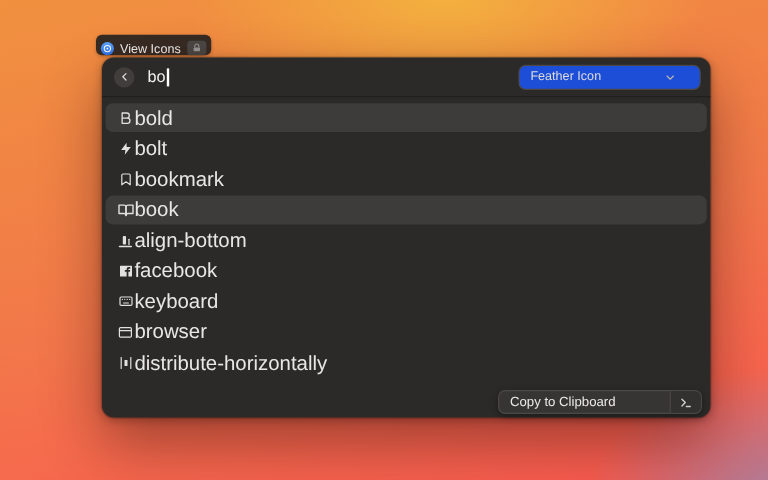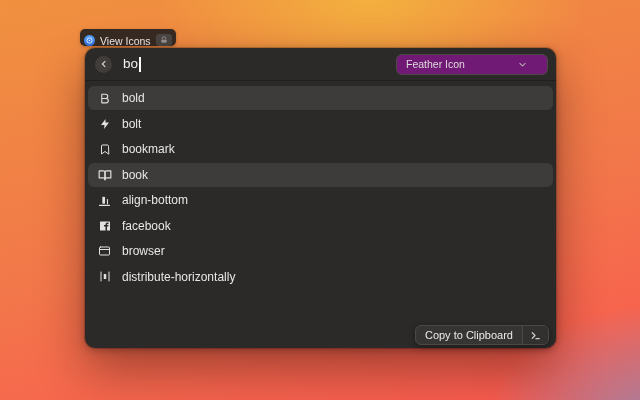--- a/index.html
+++ b/index.html
@@ -26,62 +26,63 @@
     display:flex; align-items:center; justify-content:center;
   }
   .cmd-badge .label { color:#f1efee; font-size:10.5px; line-height:1; }
   .cmd-badge .mini-key {
     width:16px; height:12px; border-radius:3px; background:#4a4744;
     display:flex; align-items:center; justify-content:center;
   }
 
   
   .window {
-    position:absolute; left:85px; top:48px; width:471px; height:300px;
+    position:absolute; left:85px; top:48px; width:507px; height:300px;
     background:#2b2a29; border-radius:10px;
     box-shadow:0 22px 48px rgba(60,15,15,.45), 0 2px 8px rgba(0,0,0,.3), 0 0 0 1px rgba(0,0,0,.18);
   }
 
   
   .searchbar {
     height:33px; display:flex; align-items:center; padding:0 8px 0 10px;
     border-bottom:1px solid #211f1e;
   }
   .back-btn {
     width:17px; height:17px; border-radius:50%; background:#403d3b;
     display:flex; align-items:center; justify-content:center; flex:0 0 auto;
     cursor:default;
   }
   .query-wrap { display:flex; align-items:center; margin-left:11px; flex:1; }
   .query { color:#f2f1f0; font-size:13.5px; line-height:1; }
   .caret { display:inline-block; width:1.5px; height:15px; background:#ffffff; margin-left:1px; }
   .dropdown {
     display:flex; align-items:center; justify-content:space-between;
     width:152px; height:21px; padding:0 20px 0 9px;
-    background:#701a75; border:1px solid #4b4846; border-radius:6px;
+    background:#1d4ed8; border:1px solid #4b4846; border-radius:6px;
     color:#dedcda; font-size:10.5px;
   }
 
   
   .list { padding:5px 3px 0 3px; }
   .row {
     height:24px; margin-bottom:1.5px; display:flex; align-items:center;
     border-radius:6px; padding:0 9px;
   }
   .row.highlighted { background:#3e3c3a; }
   .row-icon { width:15px; height:15px; display:flex; align-items:center; justify-content:center; color:#e3e1df; flex:0 0 auto; }
-  .row-label { margin-left:10px; color:#e9e7e5; font-size:12px; line-height:1; }
+  .row-label { color:#e9e7e5; font-size:17px; line-height:1; }
 
   
   .action-group {
     position:absolute; right:7px; bottom:3px; height:20px;
     display:flex; align-items:stretch;
     background:#373533; border:1px solid #4b4846; border-radius:6px;
     box-shadow:0 2px 6px rgba(0,0,0,.35);
     overflow:hidden;
+    gap:36px;
   }
   .action-label { display:flex; align-items:center; padding:0 9px; color:#eceae8; font-size:11px; }
   .action-key {
     display:flex; align-items:center; justify-content:center; width:26px;
     border-left:1px solid #4b4846; color:#cfcdcb; background:#33312f;
   }
   svg { display:block; }
 </style>
 </head>
 <body>
@@ -169,20 +170,33 @@
       <div class="row">
     <span class="row-icon">
           <svg width="12" height="12" viewBox="0 0 24 24" fill="currentColor">
             <path d="M21 3H3a1 1 0 0 0-1 1v16a1 1 0 0 0 1 1h10v-8h-3v-3h3V8.5A3.5 3.5 0 0 1 16.5 5H19v3h-2a1 1 0 0 0-1 1v1h3l-.5 3H16v8h5a1 1 0 0 0 1-1V4a1 1 0 0 0-1-1z"></path>
           </svg>
         </span>
     <span class="row-label">facebook</span>
   </div>
       <div class="row">
     <span class="row-icon">
+          <svg width="14" height="12" viewBox="0 0 24 24" fill="none" stroke="currentColor" stroke-width="2" stroke-linecap="round" stroke-linejoin="round">
+            <rect x="2" y="5" width="20" height="14" rx="2"></rect>
+            <line x1="6" y1="9" x2="6" y2="9.01"></line>
+            <line x1="10" y1="9" x2="10" y2="9.01"></line>
+            <line x1="14" y1="9" x2="14" y2="9.01"></line>
+            <line x1="18" y1="9" x2="18" y2="9.01"></line>
+            <line x1="8" y1="15" x2="16" y2="15"></line>
+          </svg>
+        </span>
+    <span class="row-label">keyboard</span>
+  </div>
+      <div class="row">
+    <span class="row-icon">
           <svg width="13" height="12" viewBox="0 0 24 24" fill="none" stroke="currentColor" stroke-width="2" stroke-linecap="round" stroke-linejoin="round">
             <rect x="2" y="4" width="20" height="16" rx="2"></rect>
             <line x1="2" y1="9" x2="22" y2="9"></line>
           </svg>
         </span>
     <span class="row-label">browser</span>
   </div>
       <div class="row">
     <span class="row-icon">
           <svg width="12" height="13" viewBox="0 0 24 24" fill="none" stroke="currentColor" stroke-width="2" stroke-linecap="round" stroke-linejoin="round">

